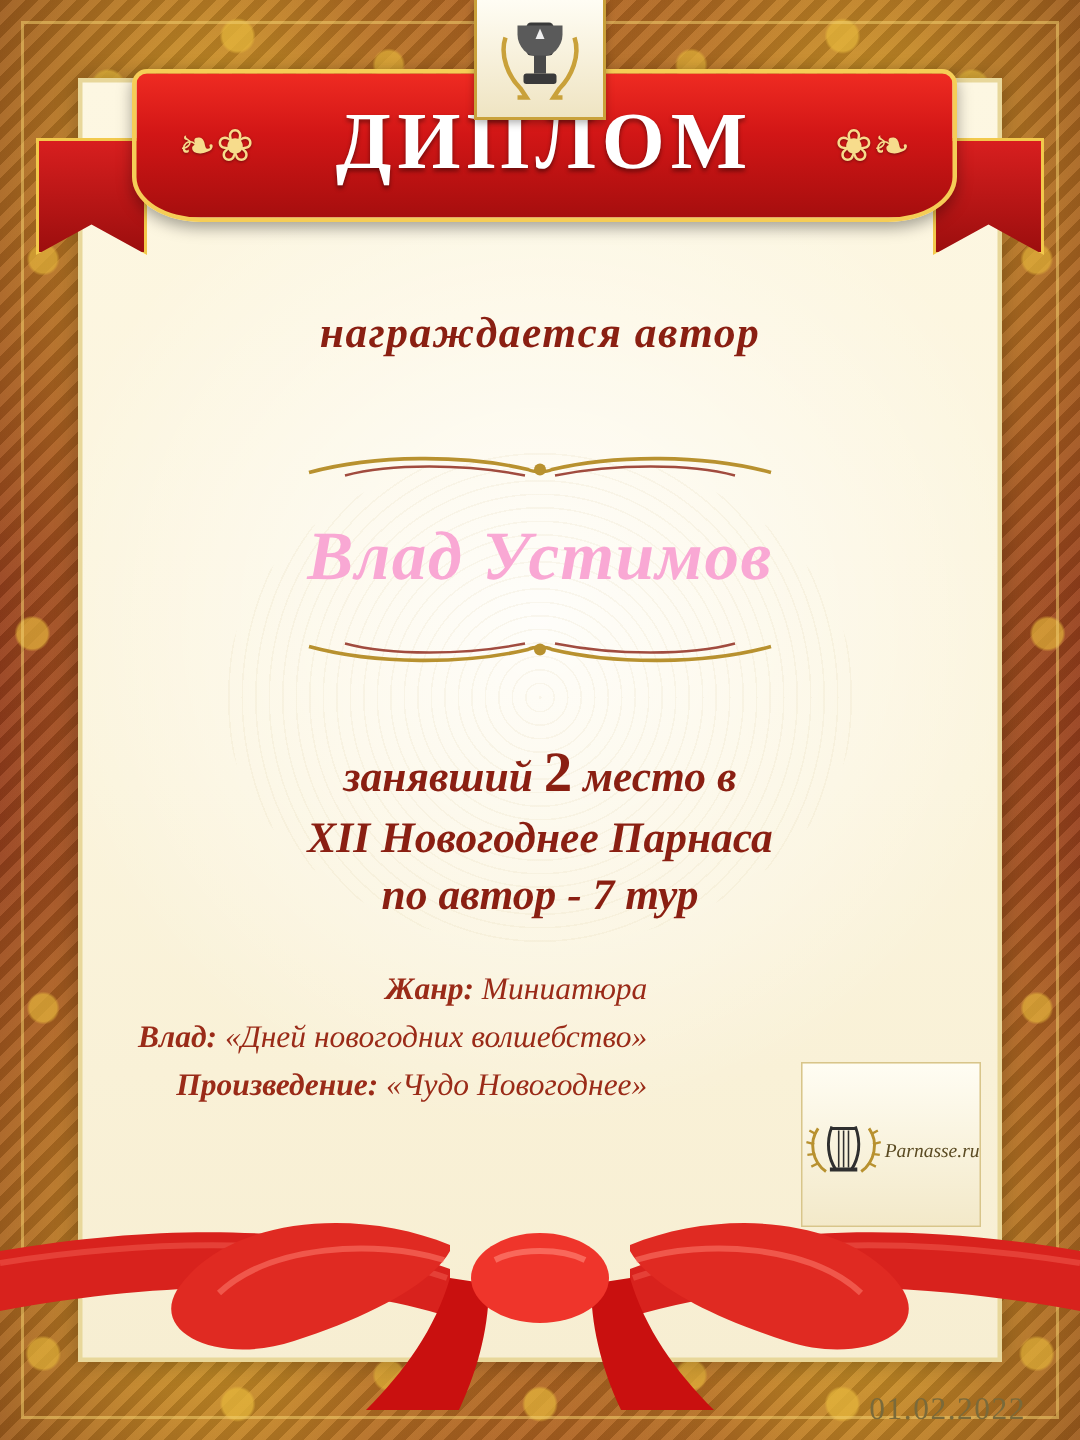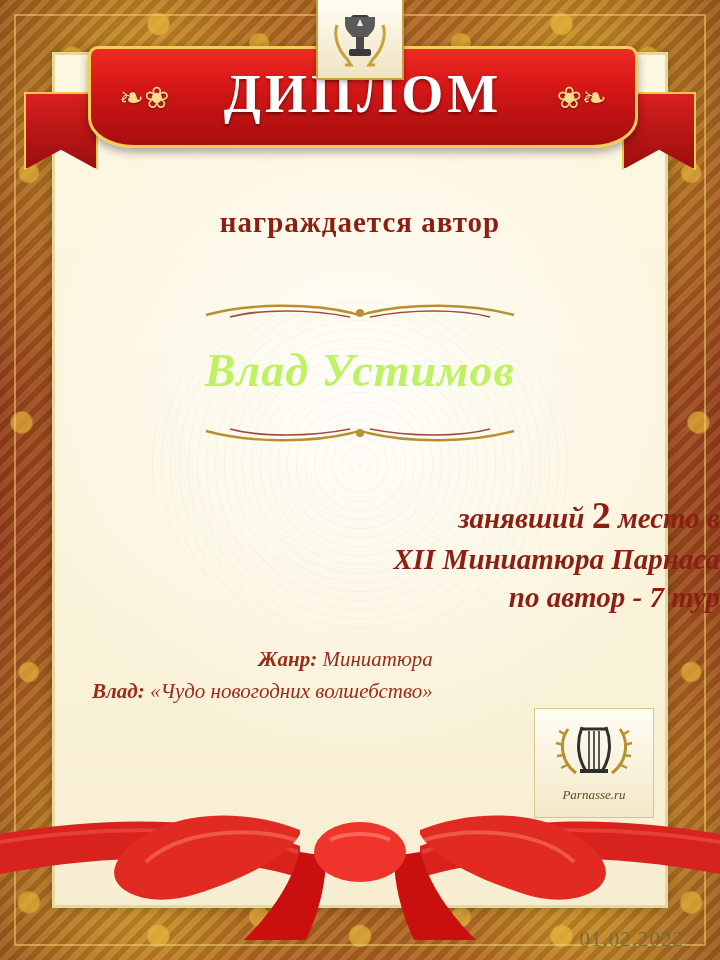--- a/index.html
+++ b/index.html
@@ -162,20 +162,21 @@
   }
 
   
   .line-awarded {
     position: absolute;
     left: 0; right: 0;
     top: 206px;
     text-align: center;
     color: #8a1f12;
     font-size: 29px;
+    font-style: italic;
     font-weight: bold;
     letter-spacing: 1px;
   }
   .divider {
     position: absolute;
     left: 50%;
     transform: translateX(-50%);
     width: 330px;
     height: 26px;
     display: flex;
@@ -184,32 +185,32 @@
     color: #b8912f;
   }
   .divider.top { top: 300px; }
   .divider.bottom { top: 420px; }
 
   .name {
     position: absolute;
     left: 0; right: 0;
     top: 344px;
     text-align: center;
-    color: #bef264;
+    color: #f9a8d4;
     font-size: 46px;
     font-style: italic;
     font-weight: bold;
     letter-spacing: 1px;
   }
 
   .place-block {
     position: absolute;
     left: 0; right: 0;
     top: 490px;
-    text-align: right;
+    text-align: center;
     color: #8a1f12;
     font-size: 29px;
     font-style: italic;
     font-weight: bold;
     line-height: 1.32;
   }
   .place-block .big {
     font-size: 38px;
     font-style: normal;
   }
@@ -230,21 +231,20 @@
   
   .parnasse {
     position: absolute;
     left: 534px;
     top: 708px;
     width: 120px;
     height: 110px;
     background: linear-gradient(180deg, #fffdf3, #f3e9c9);
     border: 1px solid #d8c58a;
     display: flex;
-    flex-direction: column;
     align-items: center;
     justify-content: flex-start;
     padding-top: 6px;
     box-sizing: border-box;
   }
   .parnasse .cap {
     font-size: 13px;
     color: #5a4a22;
     font-style: italic;
     margin-top: 2px;
@@ -325,35 +325,39 @@
       <circle cx="160" cy="12" r="4" fill="#b8912f"></circle>
     </svg>
   </div>
 
   <div class="place-block">
     <div class="row">
       <span>занявший</span>
       <span class="big">2</span>
       <span>место в</span>
     </div>
-    <div class="row">XII  Миниатюра  Парнаса</div>
+    <div class="row">XII  Новогоднее  Парнаса</div>
     <div class="row">
       <span>по автор -</span>
       <span>7 тур</span>
     </div>
   </div>
 
   <div class="meta">
     <div>
       <b>Жанр:</b>
       <span>Миниатюра</span>
     </div>
     <div>
       <b>Влад:</b>
-      <span>«Чудо новогодних волшебство»</span>
+      <span>«Дней новогодних волшебство»</span>
+    </div>
+    <div>
+      <b>Произведение:</b>
+      <span>«Чудо Новогоднее»</span>
     </div>
   </div>
 
   <div class="parnasse">
     <svg width="84" height="70" viewBox="0 0 84 70" aria-hidden="true">
       <path d="M16 14 C6 28 10 48 24 58" fill="none" stroke="#b8912f" stroke-width="3"></path>
       <path d="M68 14 C78 28 74 48 60 58" fill="none" stroke="#b8912f" stroke-width="3"></path>
       <path d="M14 20 l-7 -4 M12 30 l-8 -2 M13 40 l-8 1 M17 49 l-8 4" stroke="#b8912f" stroke-width="2.4" fill="none"></path>
       <path d="M70 20 l7 -4 M72 30 l8 -2 M71 40 l8 1 M67 49 l8 4" stroke="#b8912f" stroke-width="2.4" fill="none"></path>
       <path d="M30 12 C24 28 26 44 34 56 L50 56 C58 44 60 28 54 12" fill="none" stroke="#2f2f2f" stroke-width="3"></path>

